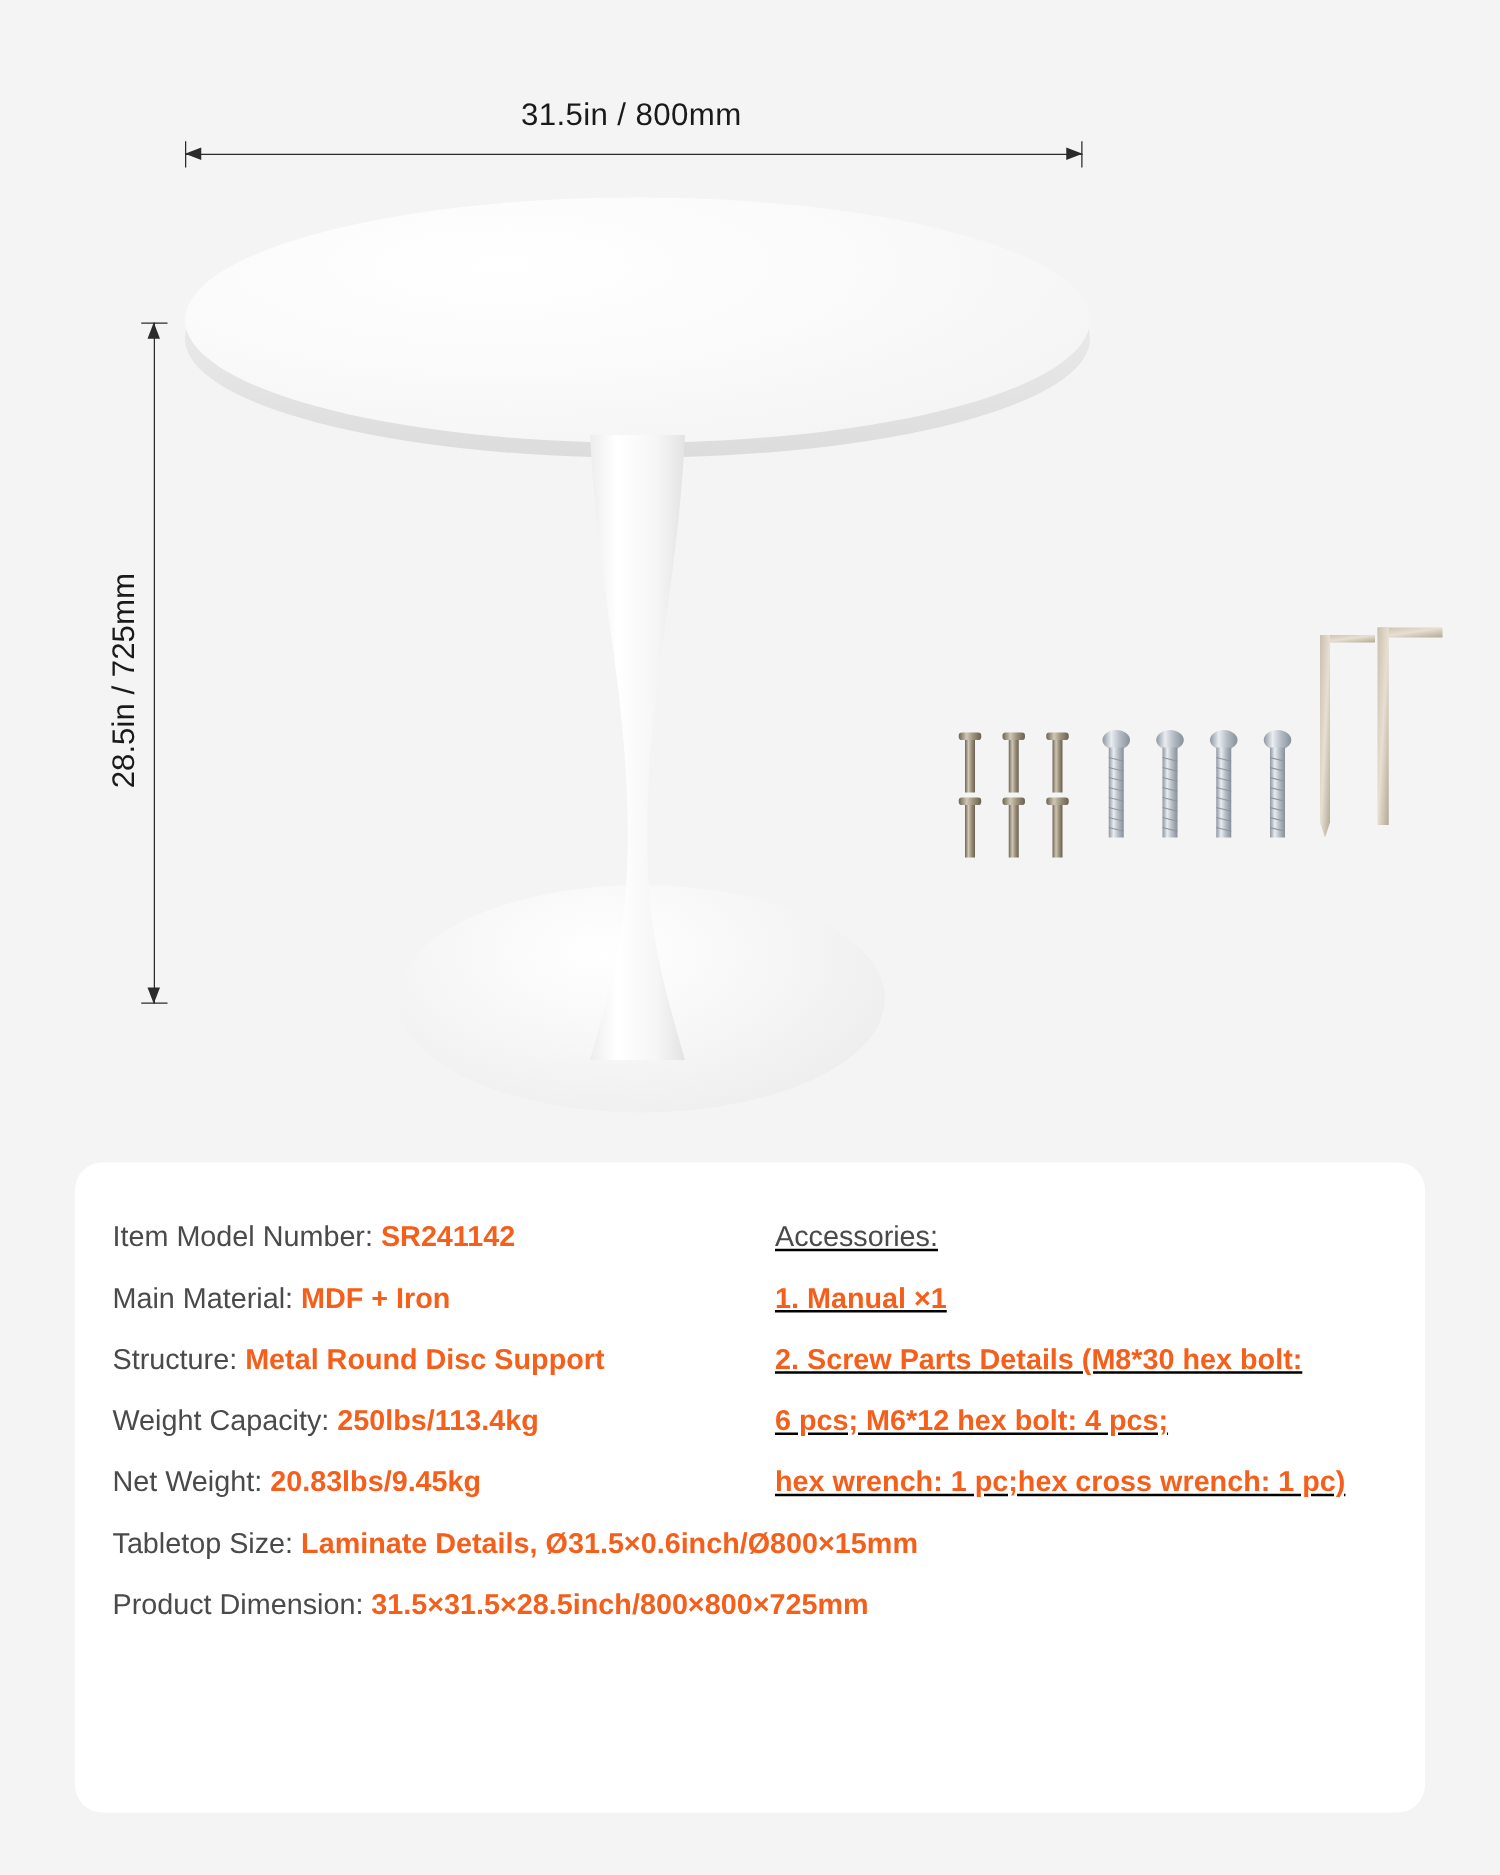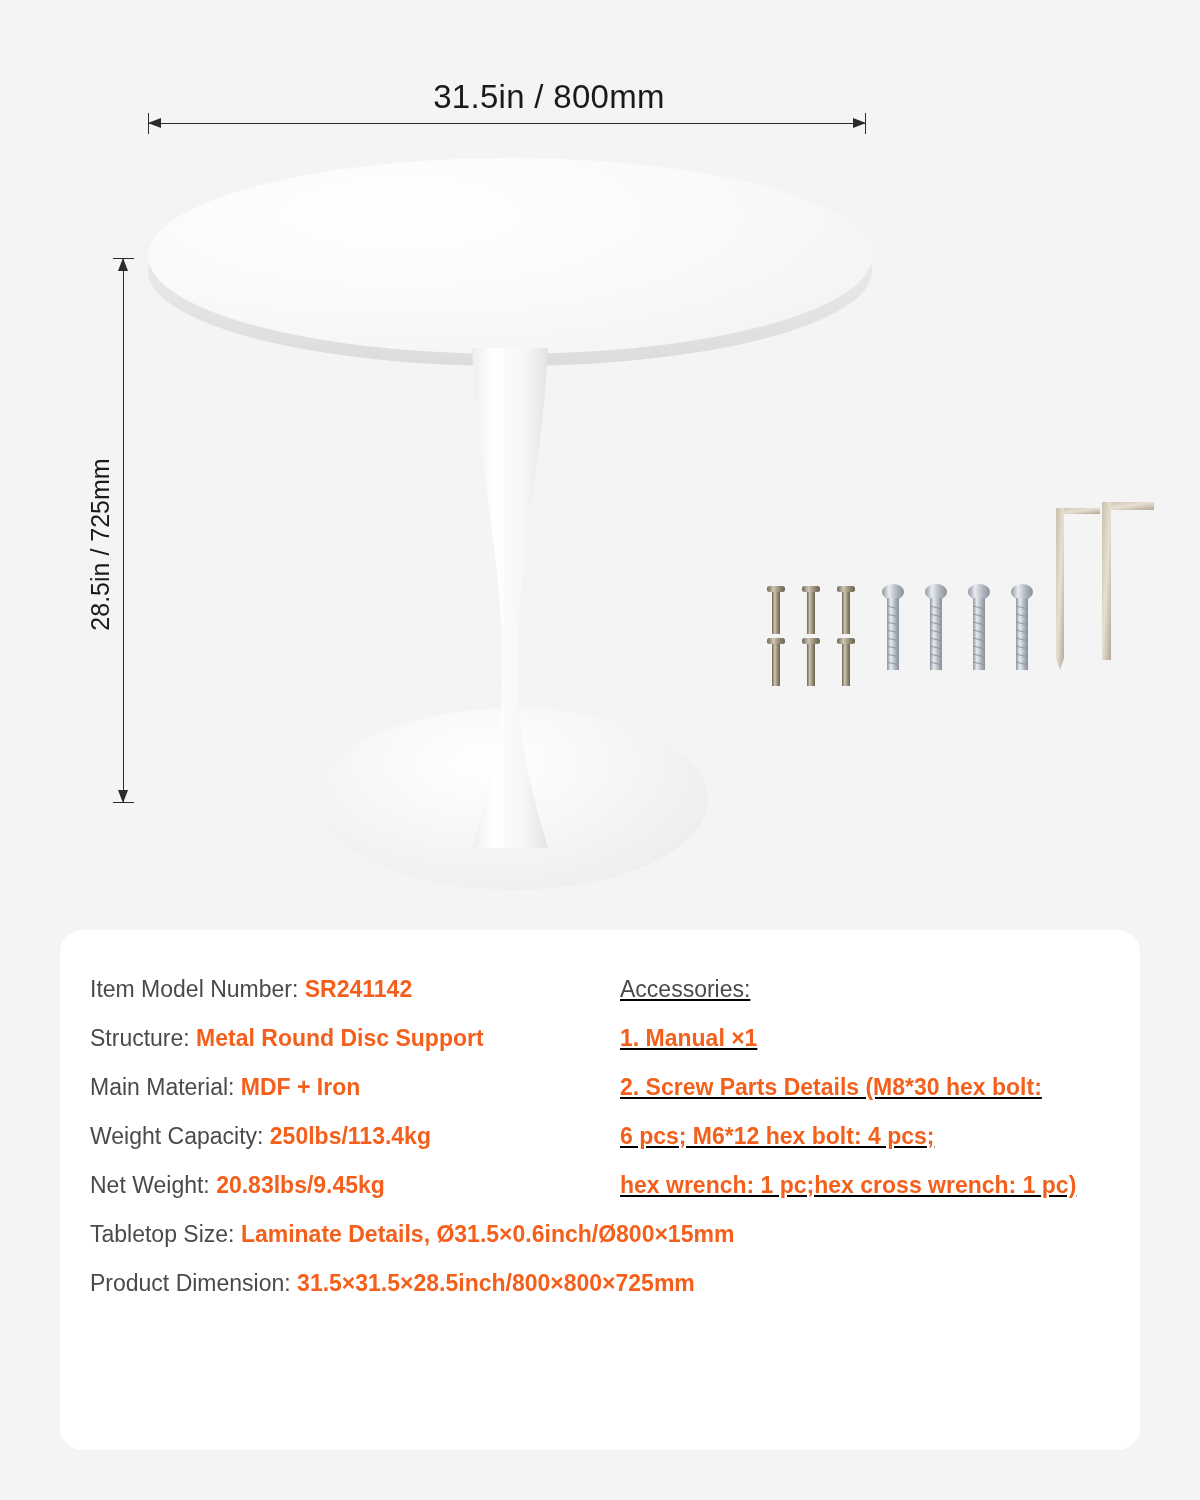--- a/index.html
+++ b/index.html
@@ -12,24 +12,23 @@
     position: relative;
     overflow: hidden;
   }
 
   
   .dim-top-label {
     position: absolute;
     left: 0; top: 78px;
     width: 1010px;
     text-align: center;
-    font-size: 33px;
+    font-size: 25px;
     color: #1a1a1a;
     letter-spacing: .3px;
-    margin-left: 44px;
   }
   .dim-top-line {
     position: absolute;
     left: 148px; top: 123px;
     width: 718px; height: 1px;
     background: #2b2b2b;
   }
   .dim-top-line::before,
   .dim-top-line::after {
     content: "";
@@ -325,24 +324,24 @@
   </svg>
 </div>
 
 <div class="card">
   <div class="card-inner">
     <div class="col-left">
       <div class="spec-row">
         <span>Item Model Number: </span><span class="spec-val">SR241142</span>
       </div>
       <div class="spec-row">
+        <span>Main Material: </span><span class="spec-val">MDF + Iron</span>
+      </div>
+      <div class="spec-row">
         <span>Structure: </span><span class="spec-val">Metal Round Disc Support</span>
-      </div>
-      <div class="spec-row">
-        <span>Main Material: </span><span class="spec-val">MDF + Iron</span>
       </div>
       <div class="spec-row">
         <span>Weight Capacity: </span><span class="spec-val">250lbs/113.4kg</span>
       </div>
       <div class="spec-row">
         <span>Net Weight: </span><span class="spec-val">20.83lbs/9.45kg</span>
       </div>
       <div class="spec-row">
         <span>Tabletop Size: </span><span class="spec-val">Laminate Details,   Ø31.5×0.6inch/Ø800×15mm</span>
       </div>

